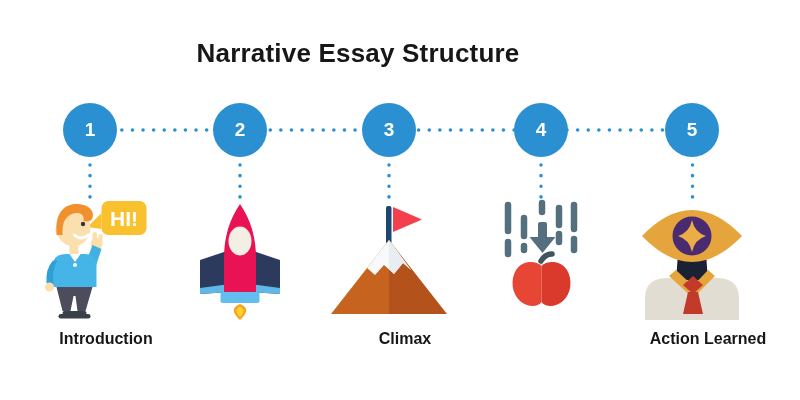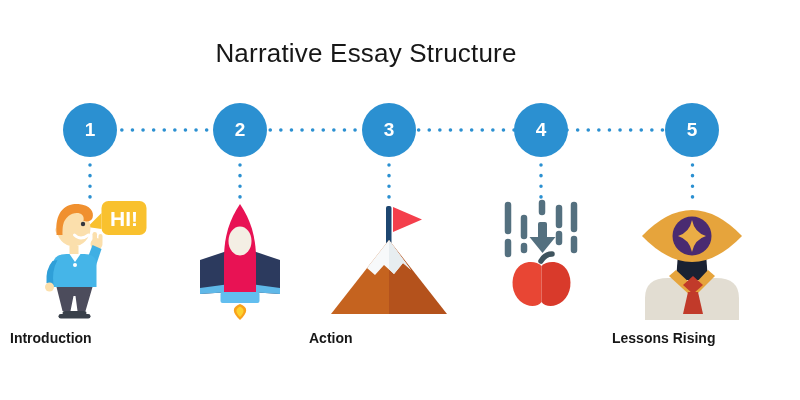--- a/index.html
+++ b/index.html
@@ -5,23 +5,23 @@
   * { margin:0; padding:0; box-sizing:border-box; }
   html,body { width:800px; height:400px; }
   body {
     position:relative;
     background:#ffffff;
     font-family:"Liberation Sans", sans-serif;
     overflow:hidden;
     color:var(--text,#171717);
   }
   .title {
-    position:absolute; top:38px; left:8px; width:716px;
+    position:absolute; top:38px; left:0; width:716px;
     text-align:center;
-    font-size:26px; font-weight:400; letter-spacing:.2px;
+    font-size:26px; font-weight:700; letter-spacing:.2px;
     color:var(--text,#171717);
   }
   .connectors { position:absolute; inset:0; z-index:1; }
   .dots {
     stroke:var(--accent,#2B90D1);
     stroke-width:3.5;
     stroke-linecap:round;
     stroke-dasharray:0.1 10.5;
     fill:none;
   }
@@ -30,23 +30,23 @@
   .circle {
     position:absolute; top:103px; left:53px;
     width:54px; height:54px; border-radius:50%;
     background:var(--accent,#2B90D1);
     color:#fff; font-size:19px; font-weight:700;
     display:flex; align-items:center; justify-content:center;
   }
   .icon { position:absolute; left:50%; transform:translateX(-50%); }
   .i1{top:197px} .i2{top:200px} .i3{top:204px} .i4{top:199px} .i5{top:208px}
   .label {
-    position:absolute; top:330px; left:0; width:160px;
-    white-space:nowrap;
-    font-size:14px; font-weight:800;
+    position:absolute; top:330px; left:16px; width:160px;
+    text-align:center; white-space:nowrap;
+    font-size:16px; font-weight:800;
     color:var(--text,#171717);
   }
   svg text.bubble-txt {
     font-family:"Liberation Sans", sans-serif;
     font-size:21px; font-weight:bold; fill:#ffffff;
   }
 </style>
 </head>
 <body>
 
@@ -113,21 +113,21 @@
     <span>3</span>
   </div>
   <svg class="icon i3" width="120" height="112" viewBox="0 0 120 112">
     <rect x="57" y="2" width="5.5" height="38" rx="2" fill="#1D4670"></rect>
     <polygon points="64,3 93,15.5 64,28" fill="#F43F4C"></polygon>
     <polygon points="60,36 2,110 60,110" fill="#C5631F"></polygon>
     <polygon points="60,36 118,110 60,110" fill="#B4521C"></polygon>
     <polygon points="60,36 82,66 74,59 65,70 55,61 46,71 38,64" fill="#F7F9FA"></polygon>
     <polygon points="60,36 82,66 74,59 65,70 60,65" fill="#E7EDF0"></polygon>
   </svg>
-  <div class="label">Action</div>
+  <div class="label">Climax</div>
 </div>
 
 <div class="step s4">
   <svg class="icon i4" width="100" height="112" viewBox="0 0 100 112">
     <g stroke="#54707F" stroke-width="6.5" stroke-linecap="round">
       <line x1="17" y1="6" x2="17" y2="32"></line>
       <line x1="17" y1="43" x2="17" y2="55"></line>
       <line x1="33" y1="19" x2="33" y2="37"></line>
       <line x1="33" y1="47" x2="33" y2="51"></line>
       <line x1="51" y1="4" x2="51" y2="13"></line>
@@ -155,14 +155,14 @@
     <path d="M5,112 L5,90 Q5,70 28,70 L76,70 Q99,70 99,90 L99,112 Z" fill="#E2DDD2"></path>
     <polygon points="38,46 66,46 68,72 36,72" fill="#1A2132"></polygon>
     <polygon points="36,62 53,78 53,90 29,68" fill="#E6A43C"></polygon>
     <polygon points="68,62 53,78 53,90 75,68" fill="#E6A43C"></polygon>
     <polygon points="48,84 58,84 63,106 43,106" fill="#C13A2A"></polygon>
     <polygon points="53,68 63,77 53,86 43,77" fill="#C13A2A"></polygon>
     <path d="M2,28 Q27,2 52,2 Q77,2 102,28 Q77,54 52,54 Q27,54 2,28 Z" fill="#E6A43C"></path>
     <circle cx="52" cy="28" r="19.5" fill="#4A2B71"></circle>
     <path d="M52,12 Q54.5,24.5 66,28 Q54.5,31.5 52,44 Q49.5,31.5 38,28 Q49.5,24.5 52,12 Z" fill="#EBAD45"></path>
   </svg>
-  <div class="label">Lessons Rising</div>
+  <div class="label">Action Learned</div>
 </div>
 
 </body></html>

